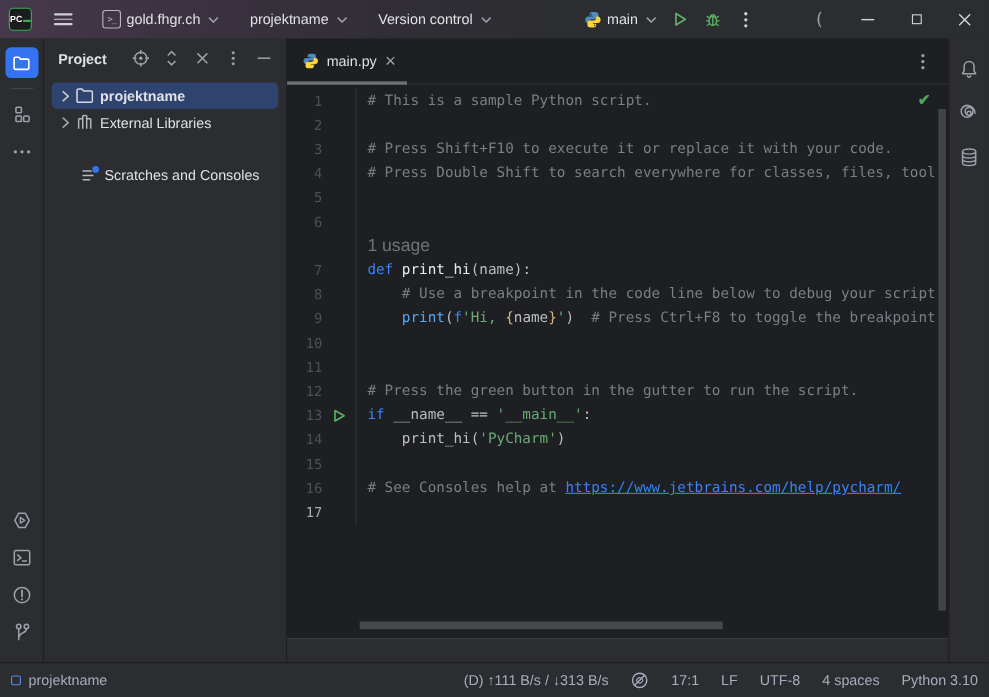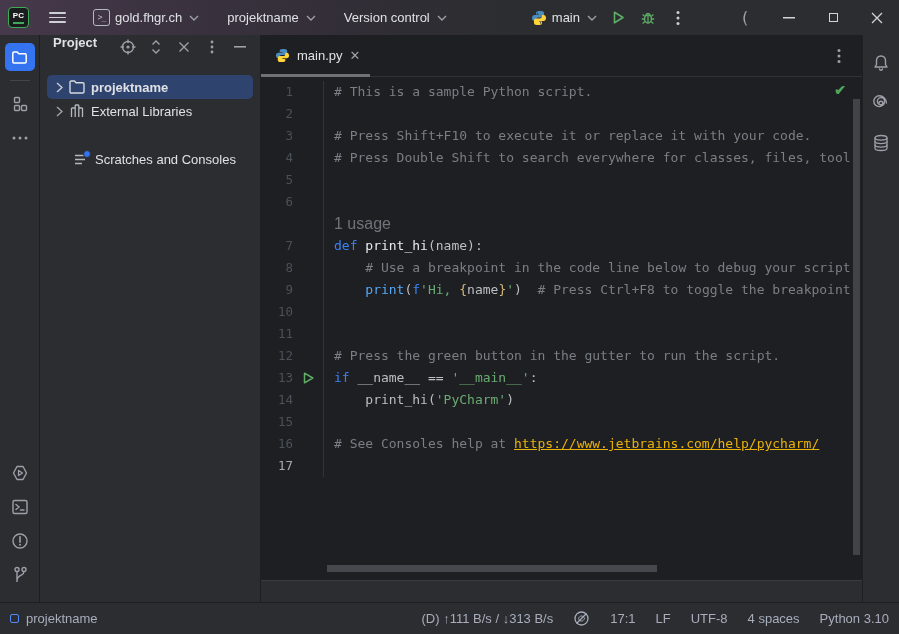--- a/index.html
+++ b/index.html
@@ -5,21 +5,21 @@
   * { margin:0; padding:0; box-sizing:border-box; }
   html,body { width:899px; height:634px; overflow:hidden; background:#2b2d30;
     font-family:"Liberation Sans", sans-serif; font-size:13px; color:#dfe1e5; }
   .app { width:899px; height:634px; display:flex; flex-direction:column; }
 
   
   .titlebar { height:35px; flex:0 0 35px; display:flex; align-items:center;
     background:linear-gradient(90deg,#46394b 0%, #3c3341 16%, #322e37 38%, #2b2d30 58%, #2b2d30 100%); }
   .tb-left { display:flex; align-items:center; gap:6px; padding-left:8px; }
   .pc-logo { width:21px; height:21px; border:1.5px solid #3dab58; border-radius:4px;
-    background:#1a1c1e; display:flex; flex-direction:column; align-items:center; justify-content:center; }
+    background:#1a1c1e; display:flex; flex-direction:row; align-items:center; justify-content:center; }
   .pc-logo span { font-size:8px; font-weight:bold; color:#fff; line-height:8px; letter-spacing:.3px;}
   .pc-logo i { display:block; width:11px; height:2px; background:#3dab58; margin-top:2px; }
   .burger { width:28px; height:28px; margin-left:8px; border-radius:4px; display:flex;
     flex-direction:column; justify-content:center; align-items:center; gap:3px; cursor:pointer;}
   .burger i { width:17px; height:1.8px; background:#ced0d6; border-radius:1px; }
   .tb-widget { display:flex; align-items:center; gap:5px; height:28px; padding:0 6px;
     border-radius:4px; color:#dfe1e5; cursor:pointer; margin-left:10px; }
   .tb-widget .chev { margin-left:2px; }
   .term-badge { width:17px; height:17px; border:1.4px solid #b6b9bf; border-radius:3px;
     display:flex; align-items:center; justify-content:center; font-family:"DejaVu Sans Mono",monospace;
@@ -38,21 +38,21 @@
   .left-strip { flex:0 0 40px; background:#2b2d30; border-right:1px solid #1e1f22;
     display:flex; flex-direction:column; align-items:center; padding:5px 0; }
   .strip-btn { width:30px; height:28px; border-radius:5px; display:flex; align-items:center;
     justify-content:center; margin:3px 0; color:#9da0a8; cursor:pointer; }
   .strip-btn.active { background:#3574f0; color:#fff; }
   .strip-div { width:20px; height:1px; background:#43454a; margin:6px 0; }
   .strip-spacer { flex:1; }
 
   .project-panel { flex:0 0 221px; background:#2b2d30; border-right:1px solid #1e1f22;
     display:flex; flex-direction:column; }
-  .pp-header { height:36px; display:flex; align-items:flex-start; padding:0 8px 0 13px; }
+  .pp-header { height:36px; display:flex; align-items:center; padding:0 8px 0 13px; }
   .pp-title { font-weight:bold; color:#dfe1e5; }
   .pp-icons { margin-left:auto; display:flex; align-items:center; gap:4px; color:#9da0a8; }
   .pp-icons .icon-btn { width:24px; height:24px; }
   .tree { padding-top:4px; }
   .tree-row { height:24px; display:flex; align-items:center; margin:0 7px; padding:0 4px;
     border-radius:5px; cursor:pointer; color:#dfe1e5; white-space:nowrap; }
   .tree-row.selected { background:#2e436e; }
   .tree-chev { width:16px; display:flex; justify-content:center; color:#9da0a8; flex:0 0 16px;}
   .tree-ico { width:20px; display:flex; justify-content:center; color:#b4b8bf; flex:0 0 20px; position:relative;}
   .tree-label { margin-left:4px; }
@@ -73,21 +73,21 @@
     font-size:13px; white-space:pre; }
   .gut { flex:0 0 63px; display:flex; border-right:1px solid #313438; }
   .ln { flex:0 0 32px; text-align:right; color:#4b5059; font-size:12.5px; }
   .ln.cur { color:#a7aab2; }
   .gicon { flex:1; display:flex; align-items:center; justify-content:center; }
   .code { padding-left:10px; overflow:hidden; flex:1; }
   .inlay { font-size:16px; color:#6f737a; font-family:Liberation Sans, sans-serif; }
   .com { color:#7a7e85; } .kw { color:#3b82f6; } .str { color:#6aab73; }
   .bi { color:#56a8f5; } .pl { color:#bcbec4; } .br { color:#d5b778; }
   .fn { color:#e8ebf0; }
-  .lnk { color:#eab308; text-decoration:underline; }
+  .lnk { color:#3b82f6; text-decoration:underline; }
   .check-ok { position:absolute; top:5px; right:16px; color:#4da65a; font-size:14px; font-weight:bold; cursor:pointer;}
   .vscroll { position:absolute; top:22px; right:2px; width:7px; height:456px;
     background:#4d5055; opacity:.75; border-radius:0px; cursor:pointer; }
   .hscroll { position:absolute; bottom:8px; left:66px; width:330px; height:7px;
     background:#4d5055; opacity:.85; cursor:pointer; }
   .editor-bottom { height:22px; flex:0 0 22px; background:#2b2d30; border-top:1px solid #393b40; }
 
   .right-strip { flex:0 0 37px; background:#2b2d30; border-left:1px solid #1e1f22;
     display:flex; flex-direction:column; align-items:center; padding-top:8px; }
   .right-strip .strip-btn { margin:6px 0; }

